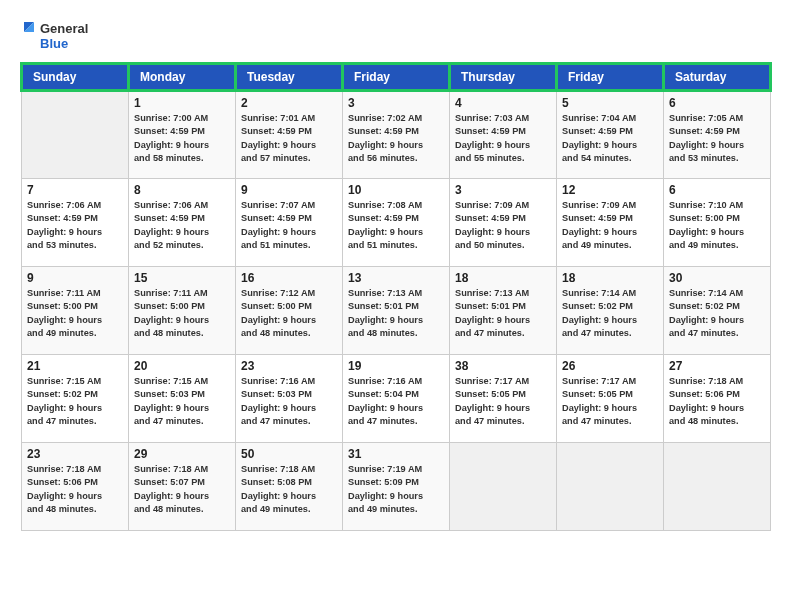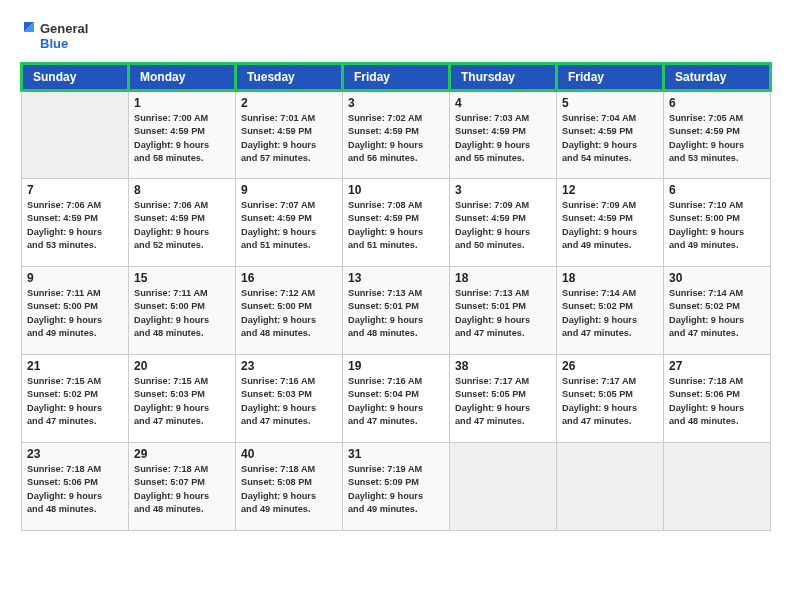--- a/index.html
+++ b/index.html
@@ -234,21 +234,21 @@
         <tr>
           <td>
             <div class="day-num">23</div>
             <div class="day-info">Sunrise: 7:18 AM<br>Sunset: 5:06 PM<br>Daylight: 9 hours<br>and 48 minutes.</div>
           </td>
           <td>
             <div class="day-num">29</div>
             <div class="day-info">Sunrise: 7:18 AM<br>Sunset: 5:07 PM<br>Daylight: 9 hours<br>and 48 minutes.</div>
           </td>
           <td>
-            <div class="day-num">40</div>
+            <div class="day-num">50</div>
             <div class="day-info">Sunrise: 7:18 AM<br>Sunset: 5:08 PM<br>Daylight: 9 hours<br>and 49 minutes.</div>
           </td>
           <td>
             <div class="day-num">31</div>
             <div class="day-info">Sunrise: 7:19 AM<br>Sunset: 5:09 PM<br>Daylight: 9 hours<br>and 49 minutes.</div>
           </td>
           <td class="empty"></td>
           <td class="empty"></td>
           <td class="empty"></td>
         </tr>

